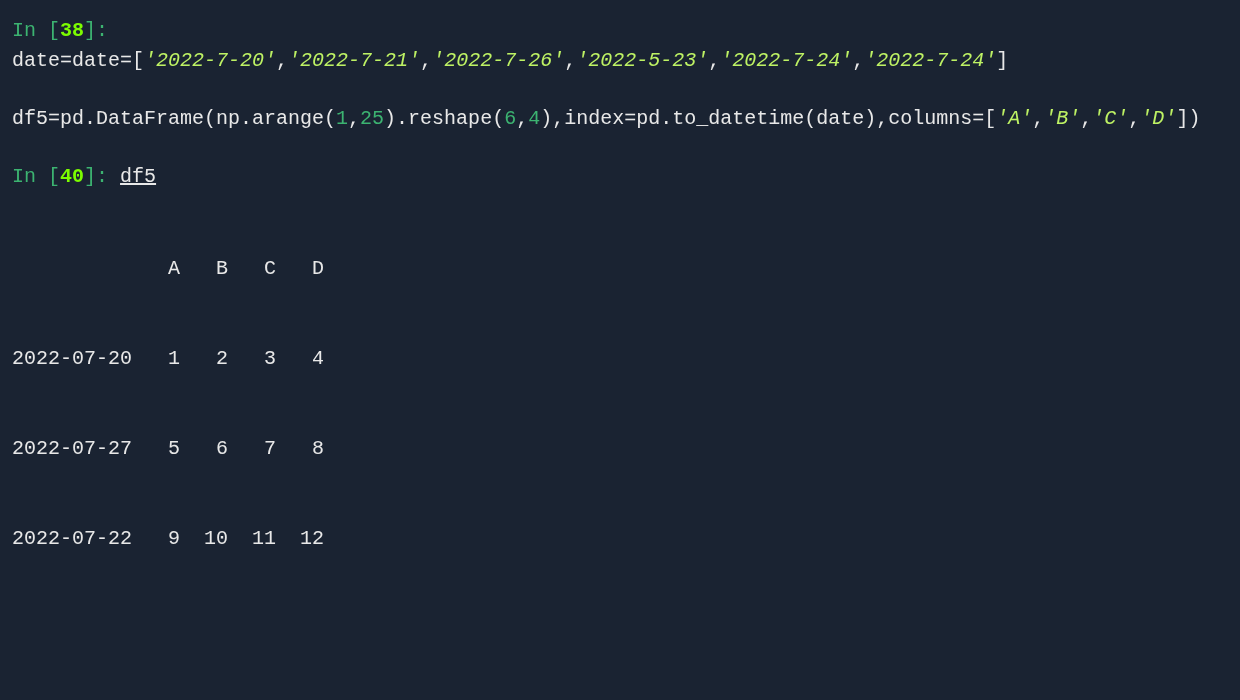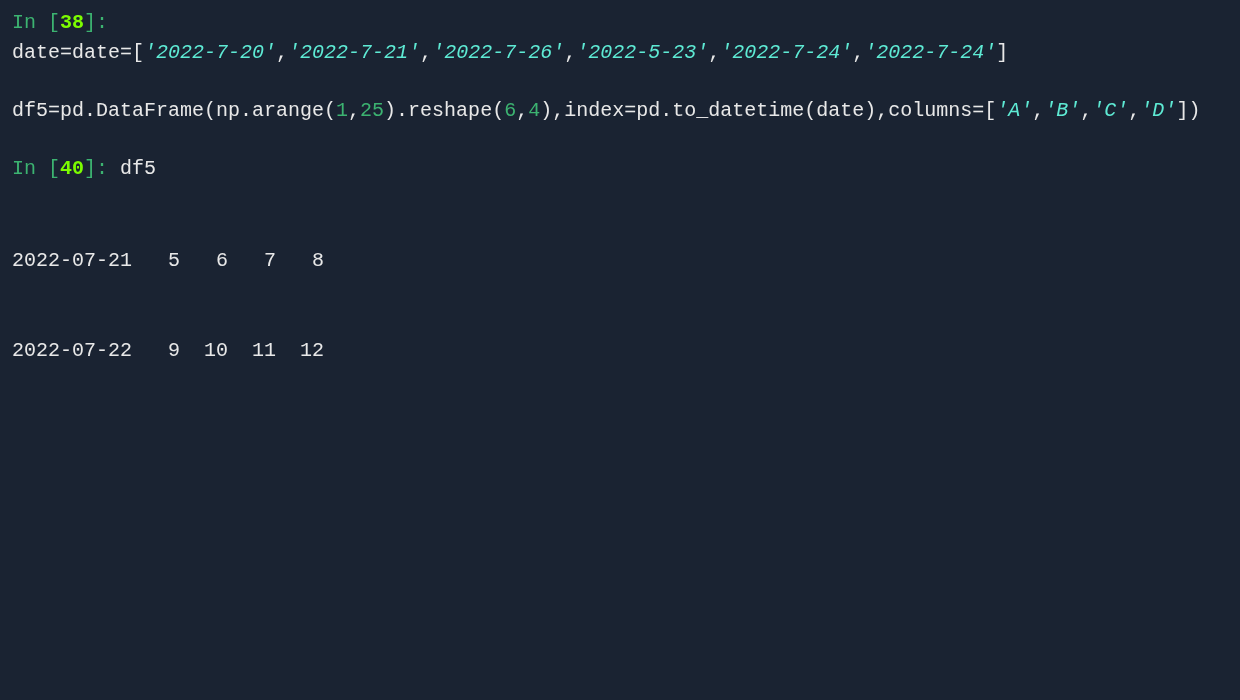--- a/index.html
+++ b/index.html
@@ -13,20 +13,21 @@
       font-family: 'Consolas', 'Courier New', monospace;
       font-size: 20px;
       line-height: 1.5;
       padding: 8px 12px;
       width: 1240px;
       height: 700px;
       overflow: hidden;
     }
     .cell {
       margin-bottom: 28px;
+      margin-top: 8px;
     }
     .cell:last-child {
       margin-bottom: 0;
     }
     .in-prompt {
       color: #3cb371;
     }
     .in-prompt .num {
       color: #7cfc00;
       font-weight: bold;
@@ -37,33 +38,34 @@
     .out-prompt .num {
       color: #cd5c5c;
       font-weight: bold;
     }
     .code-line {
       color: #e8e8e8;
       white-space: pre-wrap;
       word-break: break-all;
     }
     .str {
-      color: #5eead4;
+      color: #bef264;
       font-style: italic;
     }
     .num-lit {
       color: #3cb371;
     }
     .table {
       white-space: pre;
       color: #e8e8e8;
       margin-top: 2px;
     }
     .inline {
       color: #e8e8e8;
+      text-decoration: underline;
     }
   </style>
 </head>
 <body>
 
 <div class="cell">
   <div>
     <span class="in-prompt"><span>In [</span><span class="num">38</span><span>]:</span></span>
   </div>
   <div class="code-line"><span>date=date=[</span><span class="str">'2022-7-20'</span><span>,</span><span class="str">'2022-7-21'</span><span>,</span><span class="str">'2022-7-26'</span><span>,</span><span class="str">'2022-5-23'</span><span>,</span><span class="str">'2022-7-24'</span><span>,</span><span class="str">'2022-7-24'</span><span>]</span></div>
@@ -71,18 +73,20 @@
 
 <div class="cell">
   <div class="code-line"><span>df5=pd.DataFrame(np.arange(</span><span class="num-lit">1</span><span>,</span><span class="num-lit">25</span><span>).reshape(</span><span class="num-lit">6</span><span>,</span><span class="num-lit">4</span><span>),index=pd.to_datetime(date),columns=[</span><span class="str">'A'</span><span>,</span><span class="str">'B'</span><span>,</span><span class="str">'C'</span><span>,</span><span class="str">'D'</span><span>])</span></div>
 </div>
 
 <div class="cell">
   <div>
     <span class="in-prompt"><span>In [</span><span class="num">40</span><span>]: </span></span><span class="inline">df5</span>
   </div>
   <div class="table">
-    <div>2022-07-21   5   6   7   8</div>
+    <div>             A   B   C   D</div>
+    <div>2022-07-20   1   2   3   4</div>
+    <div>2022-07-27   5   6   7   8</div>
     <div>2022-07-22   9  10  11  12</div>
     
     
   </div>
 </div>
 
 </body></html>

